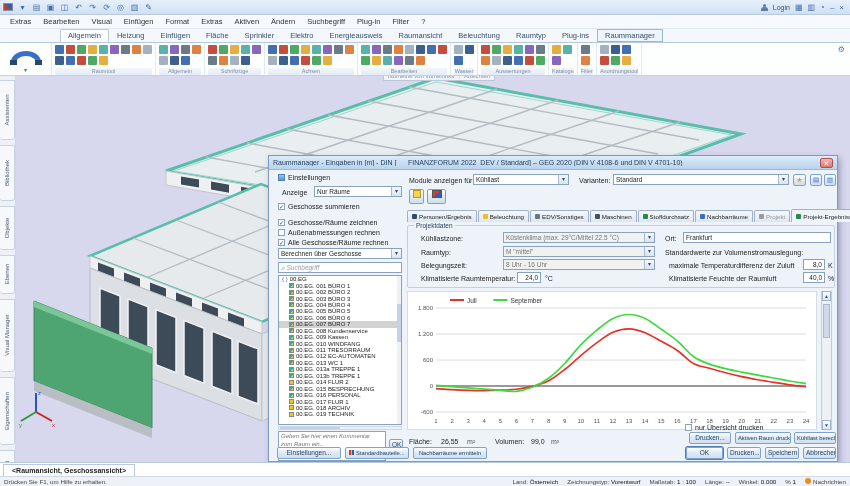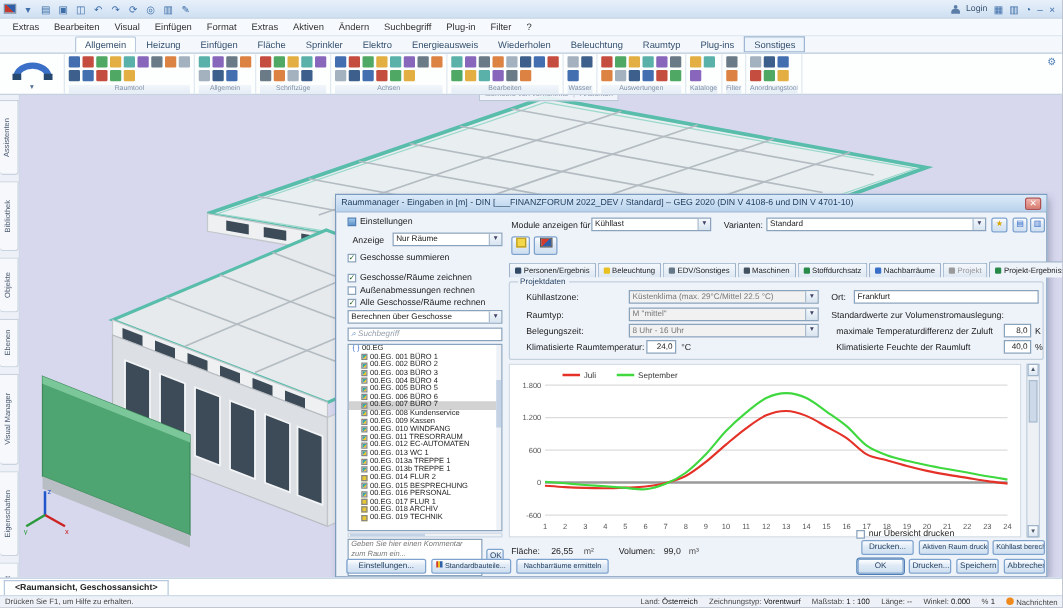--- a/index.html
+++ b/index.html
@@ -144,25 +144,25 @@
     </div>
 
   <div id="rtabs">
       <span class="rtab act">Allgemein</span>
       <span class="rtab">Heizung</span>
       <span class="rtab">Einfügen</span>
       <span class="rtab">Fläche</span>
       <span class="rtab">Sprinkler</span>
       <span class="rtab">Elektro</span>
       <span class="rtab">Energieausweis</span>
-      <span class="rtab">Wiederholen</span>
+      <span class="rtab">Raumansicht</span>
       <span class="rtab">Beleuchtung</span>
       <span class="rtab">Raumtyp</span>
       <span class="rtab">Plug-ins</span>
-      <span class="rtab boxed">Sonstiges</span>
+      <span class="rtab boxed">Raummanager</span>
     </div>
 
   <div id="ribbon">
     <div id="bigbtn">
       <svg width="36" height="20" viewBox="0 0 36 20">
         <path d="M5,18 C5,4 31,4 31,18" fill="none" stroke="#3a6fc8" stroke-width="5"></path>
         <rect x="2" y="14" width="7" height="5" fill="#26476e"></rect>
           <rect x="27" y="14" width="7" height="5" fill="#26476e"></rect>
       </svg>
       <span style="font-size:6px;color:#4f6f96;">▾</span>

